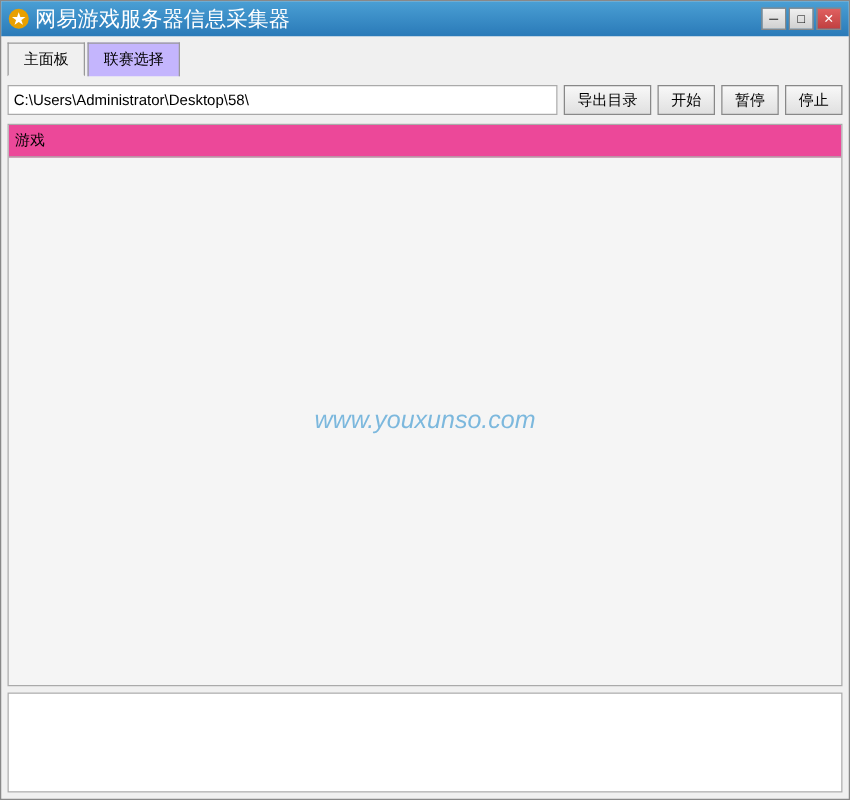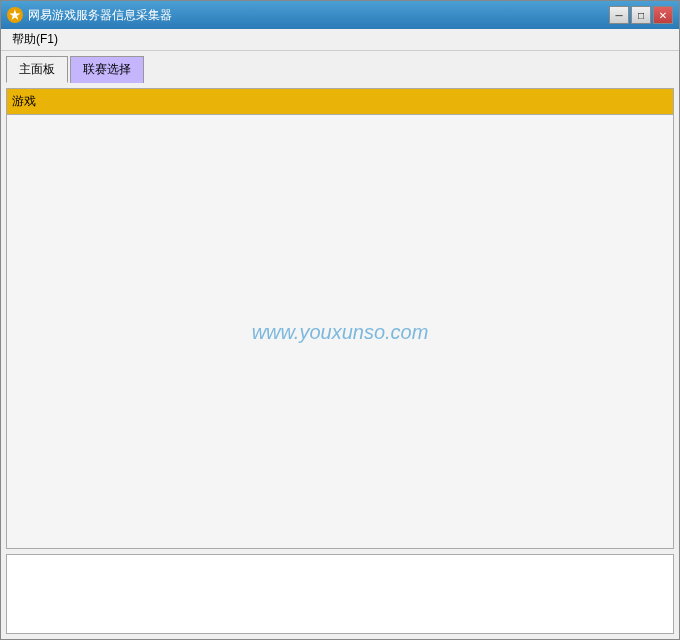--- a/index.html
+++ b/index.html
@@ -50,21 +50,21 @@
       display: flex;
       align-items: center;
       justify-content: center;
       font-size: 10px;
       color: white;
       font-weight: bold;
     }
 
     .title-text {
       color: white;
-      font-size: 12px;
+      font-size: 17px;
     }
 
     .title-controls {
       display: flex;
       gap: 2px;
     }
 
     .title-btn {
       width: 20px;
       height: 18px;
@@ -158,21 +158,21 @@
       border: 1px solid #aaa;
       background: #f5f5f5;
       display: flex;
       flex-direction: column;
       overflow: hidden;
       min-height: 0;
     }
 
     .table-header {
       display: flex;
-      background: #eab308;
+      background: #ec4899;
       border-bottom: 1px solid #aaa;
       padding: 4px 5px;
     }
 
     .table-col {
       flex: 1;
     }
 
     .table-col:first-child {
       flex: 1.2;
@@ -218,31 +218,35 @@
       </div>
       <span class="title-text">网易游戏服务器信息采集器</span>
     </div>
     <div class="title-controls">
       <div class="title-btn">─</div>
       <div class="title-btn">□</div>
       <div class="title-btn close">✕</div>
     </div>
   </div>
 
-  <div class="menu-bar">
-    <div class="menu-item">帮助(F1)</div>
-  </div>
 
   <div class="tabs-area">
     <div class="tab active">主面板</div>
     <div class="tab">联赛选择</div>
   </div>
 
   <div class="main-content">
 
+    <div class="toolbar">
+      <input class="path-input" type="text" value="C:\Users\Administrator\Desktop\58\" style="">
+      <button class="btn">导出目录</button>
+      <button class="btn">开始</button>
+      <button class="btn">暂停</button>
+      <button class="btn">停止</button>
+    </div>
 
     <div class="table-area">
       <div class="table-header">
         <div class="table-col">游戏</div>
       </div>
       <div class="table-body">
         <div class="watermark">www.youxunso.com</div>
       </div>
     </div>
 

